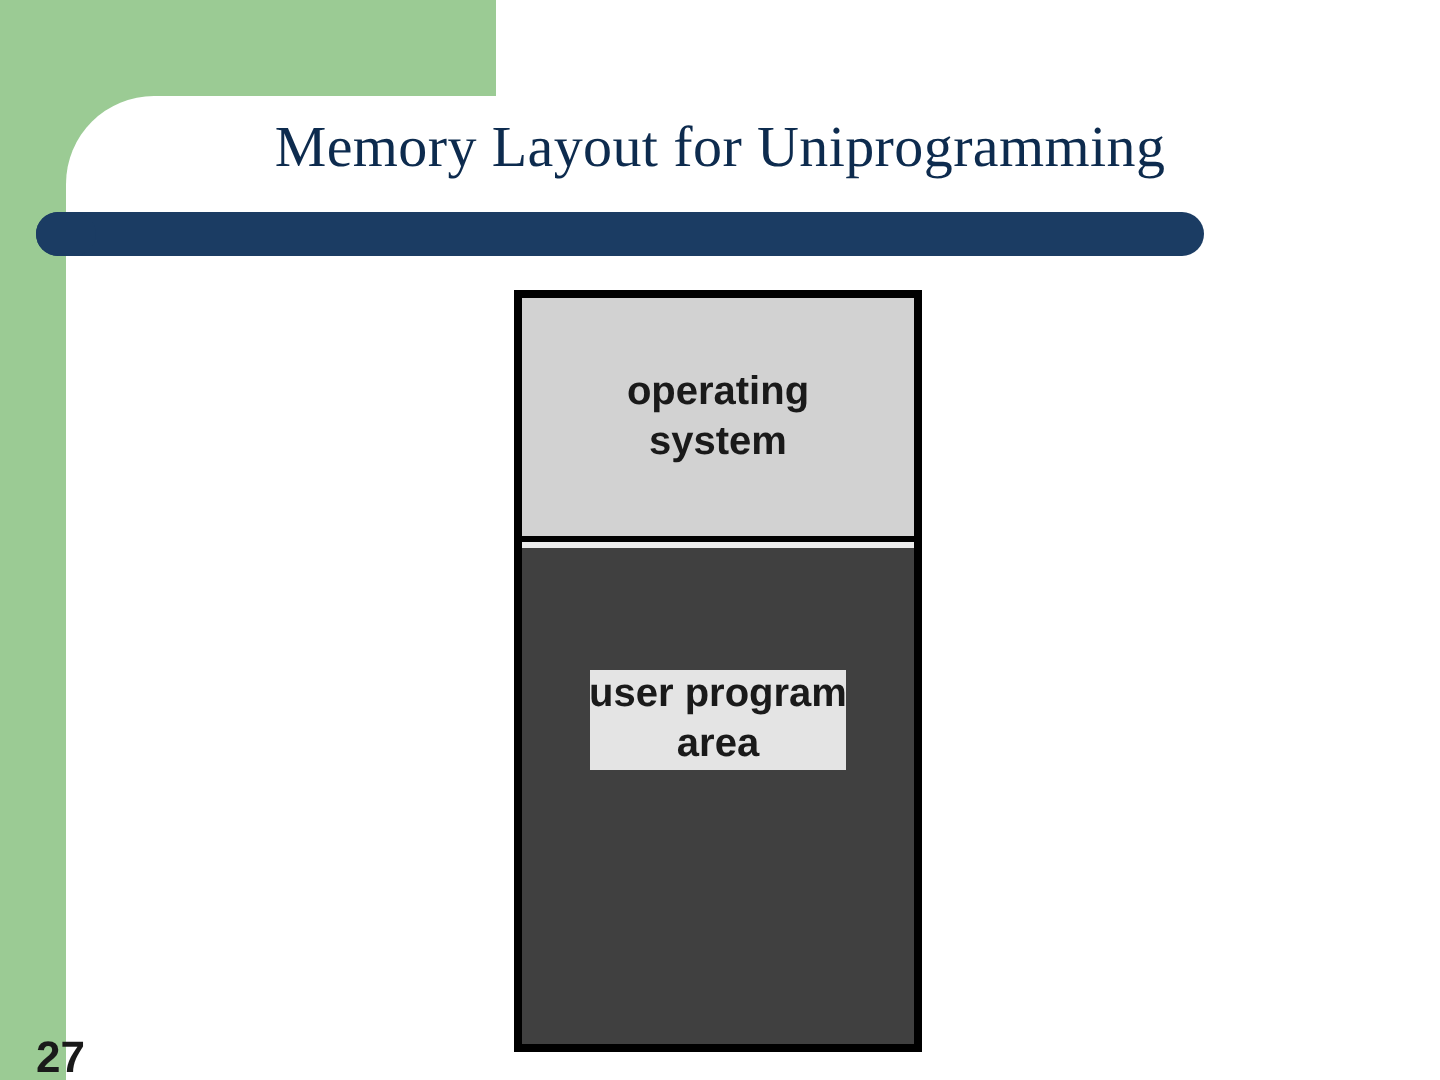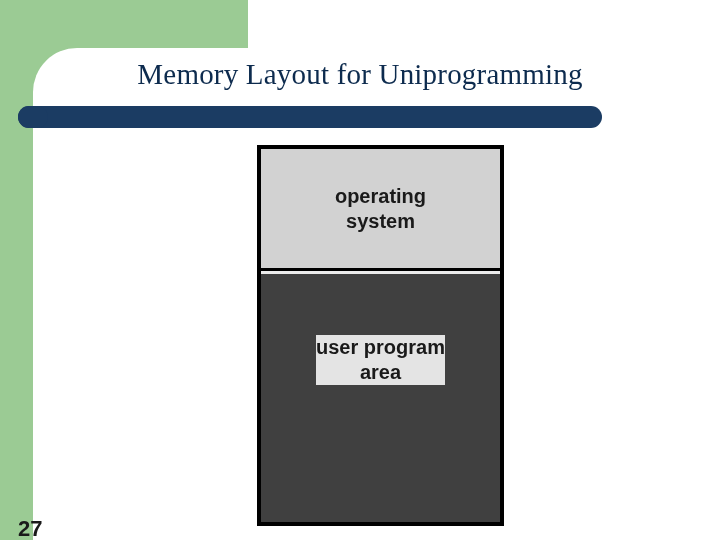--- a/index.html
+++ b/index.html
@@ -67,21 +67,21 @@
     color: #0d2b4e;
     letter-spacing: 0.2px;
     box-sizing: border-box;
   }
 
   
   .memory-diagram {
     position: absolute;
     left: 257px;
     top: 145px;
-    width: 247px;
+    width: 204px;
     height: 381px;
     border: 4px solid #000000;
     box-sizing: border-box;
     background: #ececec;
   }
   .os-block {
     position: absolute;
     left: 0;
     top: 0;
     right: 0;

